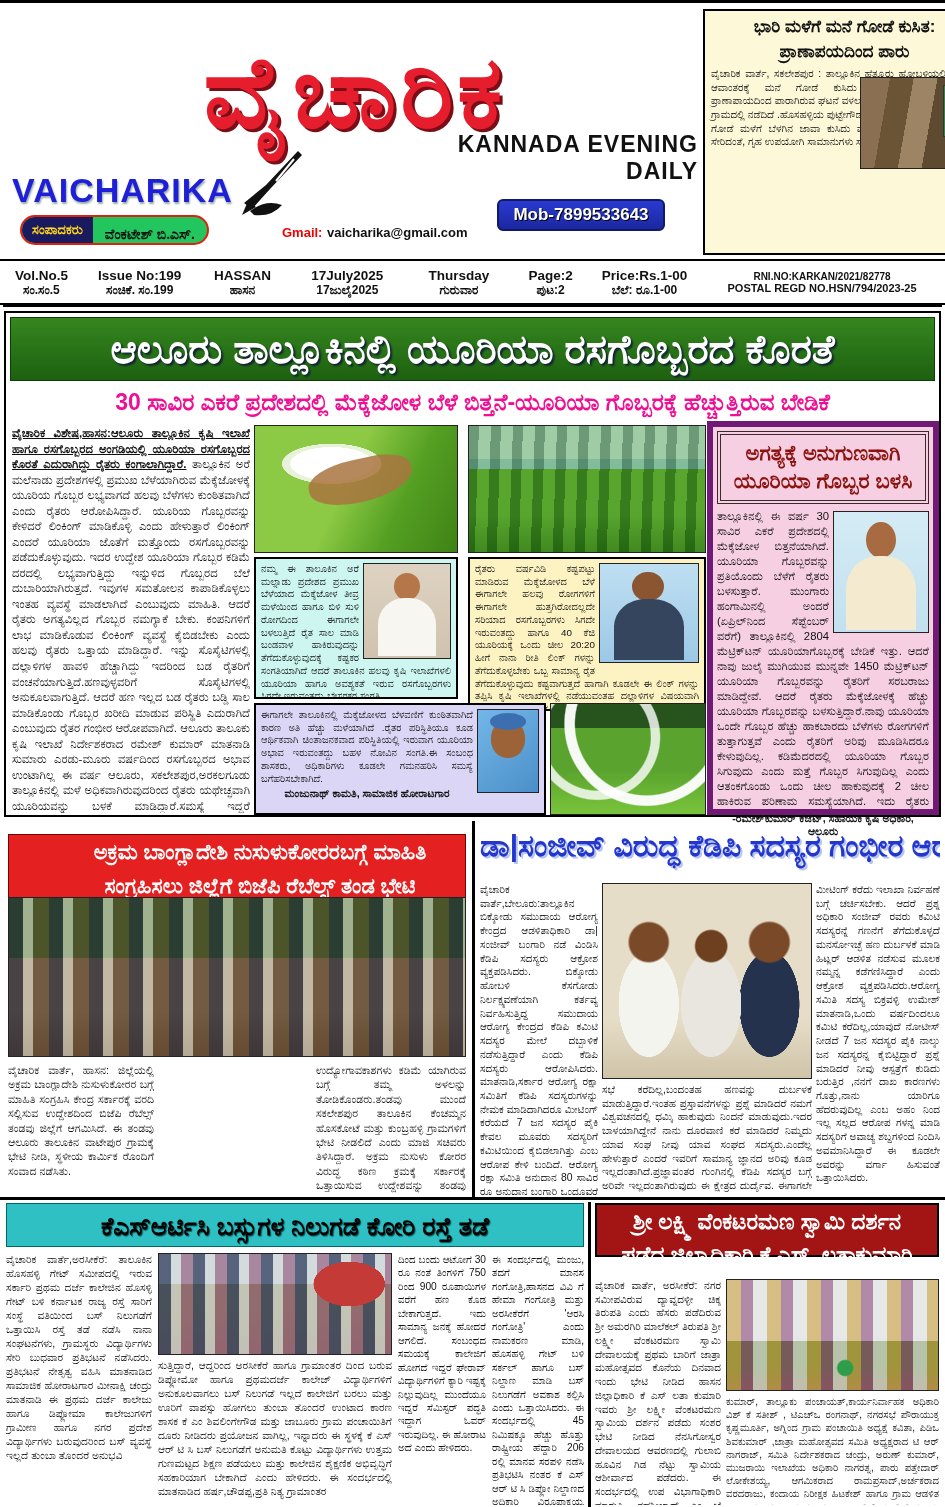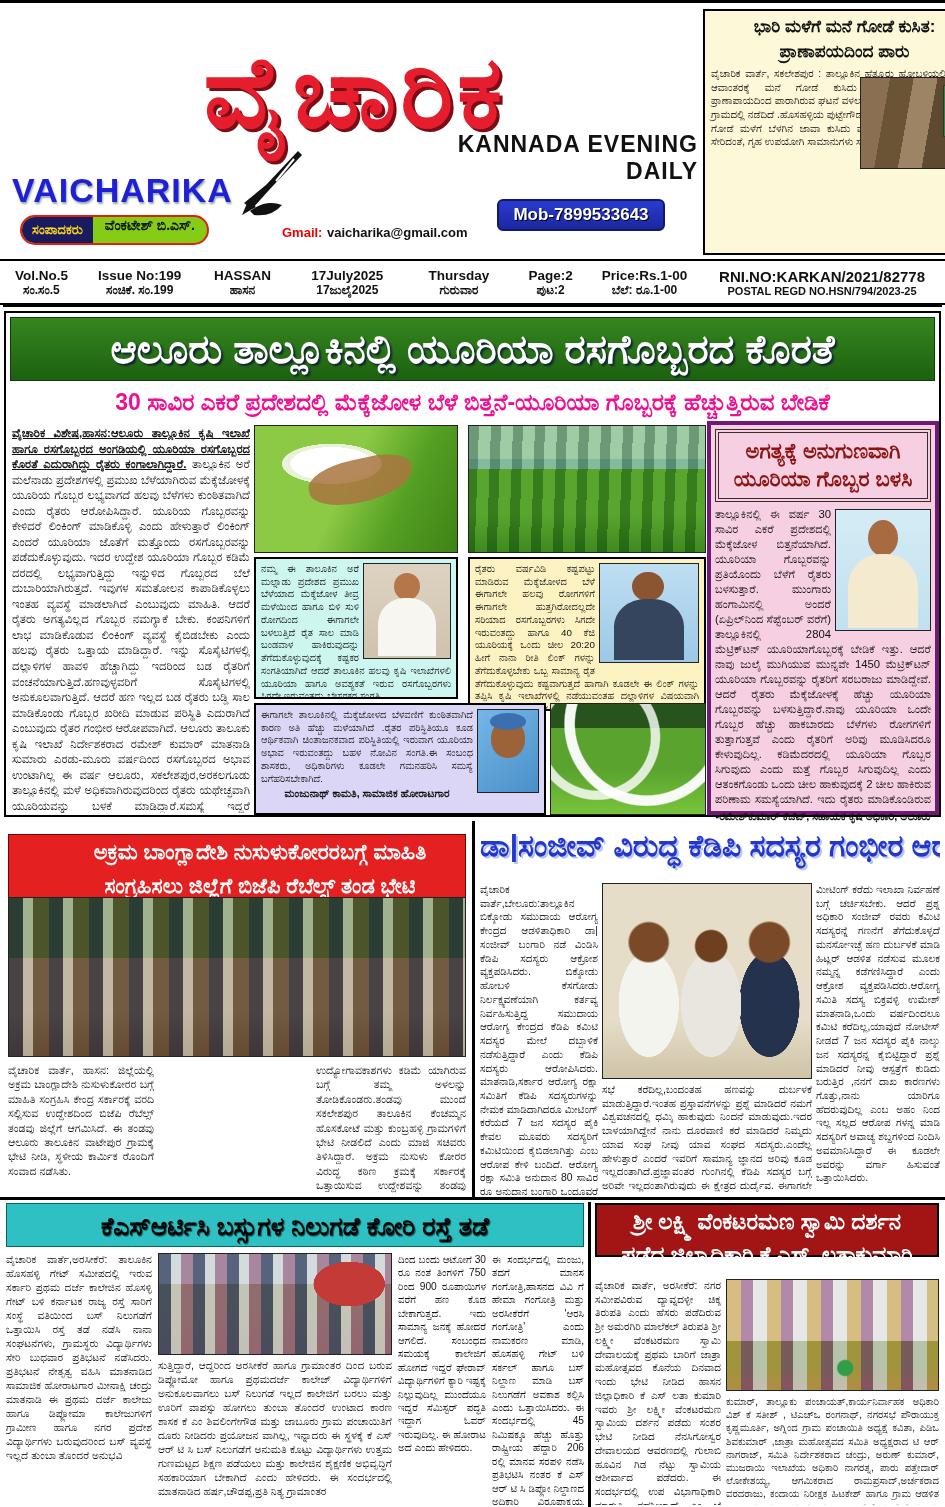--- a/index.html
+++ b/index.html
@@ -8,21 +8,21 @@
     border-top:3px solid #000;box-sizing:border-box;}
   .abs{position:absolute;box-sizing:border-box;}
   .just{text-align:justify;overflow:hidden;}
   .b{font-weight:bold;}
   
   #mast-title{color:#e51d2d;font-weight:bold;font-size:100px;line-height:150px;text-align:center;
     text-shadow:3px 3px 0 #7a0d15;letter-spacing:4px;white-space:nowrap;overflow:hidden;}
   #eve-daily{font-weight:bold;font-size:23px;letter-spacing:1px;text-align:right;}
   #vaich{color:#1f1fd8;font-weight:bold;font-size:34px;letter-spacing:1px;text-shadow:1px 2px 2px #9aa;}
   #sanje{font-weight:bold;font-size:44px;text-align:center;white-space:nowrap;overflow:hidden;}
-  .pill{display:flex;align-items:flex-start;border:2px solid #d21; border-radius:18px;background:#84cc16;height:30px;overflow:hidden;}
+  .pill{display:flex;align-items:flex-end;border:2px solid #d21; border-radius:18px;background:#22c55e;height:30px;overflow:hidden;}
   .pill .seg1{background:#1a1a5e;color:#ffd51c;font-weight:bold;font-size:13px;padding:0 10px;height:100%;
     display:flex;align-items:center;border-radius:16px 0 0 16px;}
   .pill .seg2{color:#111;font-weight:bold;font-size:14px;padding:0 12px;}
   #gmail .lbl{color:#e00;font-weight:bold;font-size:13px;}
   #gmail .val{color:#111;font-weight:bold;font-size:13px;}
   #mob{background:linear-gradient(#2a3ad0,#1b27a0);border:2px solid #101a66;border-radius:6px;
     color:#fff;font-weight:bold;font-size:17px;text-align:center;line-height:28px;text-shadow:1px 1px 0 #000;}
   
   #tbox{border:2px solid #000;background:#fdf8d8;padding:4px 6px;}
   #tbox .h{font-weight:bold;font-size:17px;text-align:center;line-height:1.45;}
@@ -38,21 +38,21 @@
   #greenbar{background:linear-gradient(#35861f,#1d6110);border:1px solid #0d3d08;color:#fff;
     font-weight:bold;font-size:40px;text-align:center;line-height:62px;text-shadow:2px 2px 2px #123;
     white-space:nowrap;overflow:hidden;}
   #subhead{color:#ee0f95;font-weight:bold;font-size:23px;text-align:center;line-height:34px;white-space:nowrap;overflow:hidden;}
   .bodytxt{font-size:11.6px;line-height:1.34;}
   .lead-underline{text-decoration:underline;}
   .qbox{border:2px solid #000;padding:4px 5px;font-size:9.8px;line-height:1.3;}
   .qbox .by{font-weight:bold;font-size:10.6px;text-align:right;margin-top:2px;}
   .qphoto{float:right;margin:0 0 2px 4px;border:1px solid #222;}
   
-  #adv{background:#f6cfe2;border:4px solid #701a75;padding:4px;}
+  #adv{background:#f6cfe2;border:6px solid #701a75;padding:4px;}
   #adv .hbox{border:4px double #3a2a2a;background:#f6cfe2;color:#8b1410;font-weight:bold;font-size:21px;
     text-align:center;line-height:1.35;padding:4px 2px;}
   #adv .body{font-size:11.3px;line-height:1.33;text-align:justify;margin-top:5px;}
   #adv .by{font-weight:bold;font-size:10.8px;text-align:center;margin-top:3px;}
   
   .vrule{background:#000;}
   .hrule{background:#000;}
   #bjp-head{background:#e52020;color:#fff;font-weight:bold;font-size:21px;text-align:center;line-height:1.6;
     border:1px solid #700;}
   #kdp-head{color:#2337cf;font-weight:bold;font-size:30px;text-align:center;text-shadow:2px 2px 0 #b8c6ef;
@@ -170,21 +170,21 @@
       </div>
     <div class="cell" style="width:8%;">
       <div class="en">Page:2</div>
         <div class="kn">ಪುಟ:2</div>
       </div>
     <div class="cell" style="width:11.5%;">
       <div class="en">Price:Rs.1-00</div>
         <div class="kn">ಬೆಲೆ: ರೂ.1-00</div>
       </div>
     <div class="cell" style="width:27%;">
-      <div class="en" style="font-size:15px">RNI.NO:KARKAN/2021/82778</div>
+      <div class="en" style="font-size:10px">RNI.NO:KARKAN/2021/82778</div>
       <div class="kn" style="font-size:11px">POSTAL REGD NO.HSN/794/2023-25</div>
       </div>
   </div>
 
   <div class="abs" id="mainframe" style="left:4px;top:308px;width:937px;height:506px;">
     <div class="abs" id="greenbar" style="left:4px;top:4px;width:925px;height:64px;">ಆಲೂರು ತಾಲ್ಲೂಕಿನಲ್ಲಿ ಯೂರಿಯಾ ರಸಗೊಬ್ಬರದ ಕೊರತೆ</div>
     <div class="abs" id="subhead" style="left:4px;top:72px;width:925px;height:34px;">30 ಸಾವಿರ ಎಕರೆ ಪ್ರದೇಶದಲ್ಲಿ ಮೆಕ್ಕೆಜೋಳ ಬೆಳೆ ಬಿತ್ತನೆ-ಯೂರಿಯಾ ಗೊಬ್ಬರಕ್ಕೆ ಹೆಚ್ಚುತ್ತಿರುವ ಬೇಡಿಕೆ</div>
 
     <div class="abs bodytxt just" style="left:6px;top:112px;width:238px;height:388px;">
       <span class="lead-underline b">ವೈಚಾರಿಕ ವಿಶೇಷ,ಹಾಸನ:ಆಲೂರು ತಾಲ್ಲೂಕಿನ ಕೃಷಿ ಇಲಾಖೆ ಹಾಗೂ ರಸಗೊಬ್ಬರದ ಅಂಗಡಿಯಲ್ಲಿ ಯೂರಿಯಾ ರಸಗೊಬ್ಬರದ ಕೊರತೆ ಎದುರಾಗಿದ್ದು ರೈತರು ಕಂಗಾಲಾಗಿದ್ದಾರೆ.</span>

